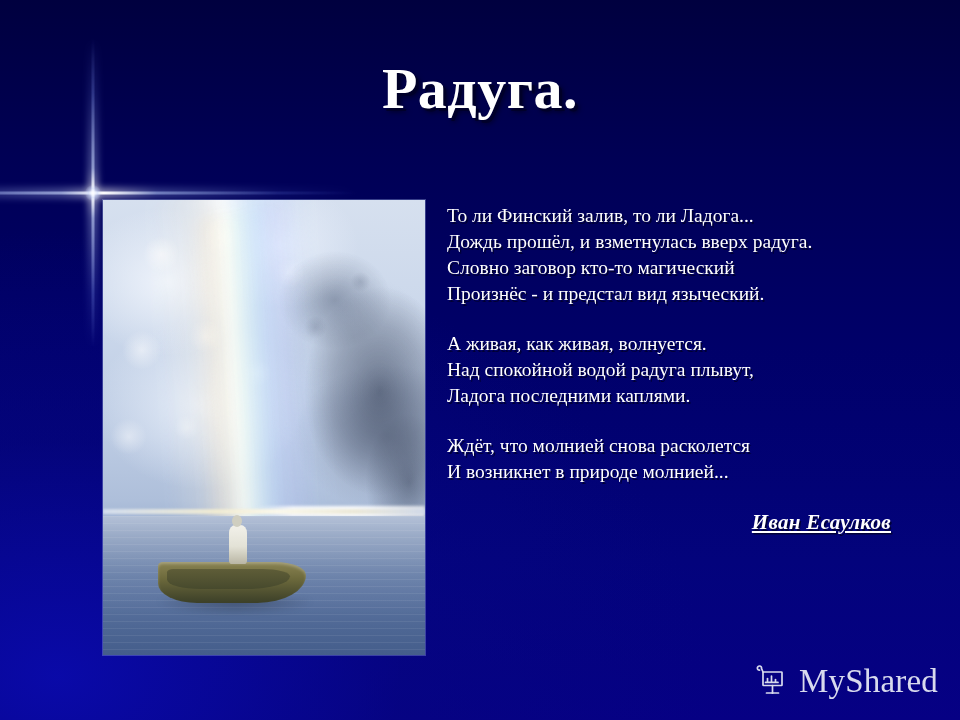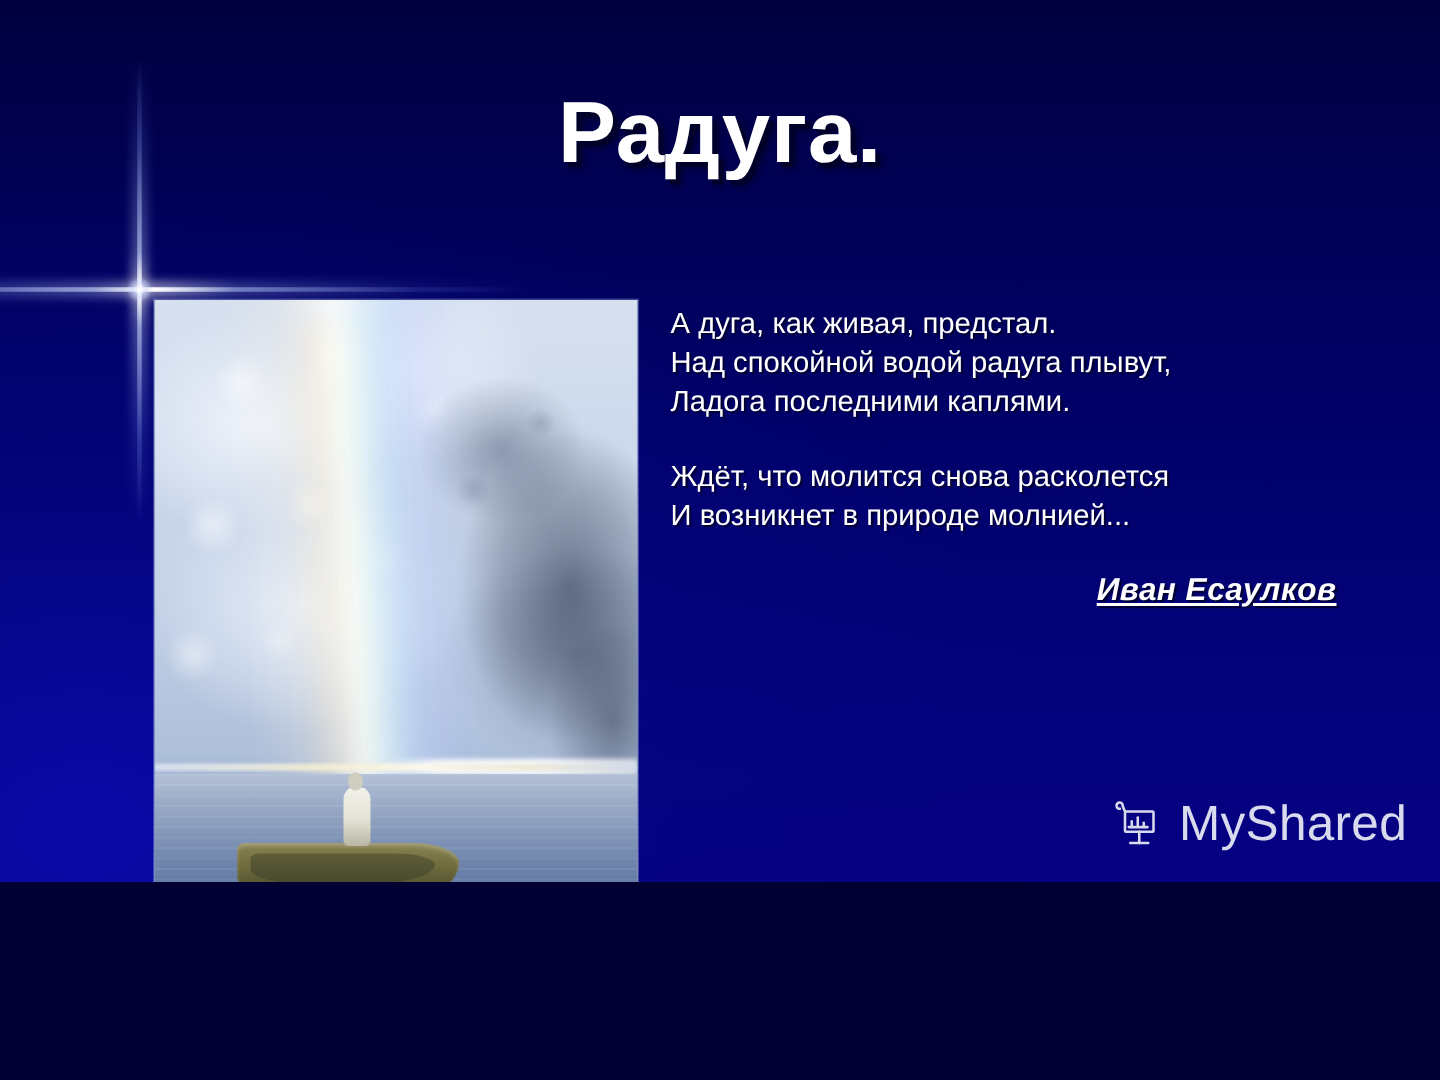--- a/index.html
+++ b/index.html
@@ -3,23 +3,23 @@
 <meta charset="utf-8">
 <style>
   html, body {
     margin: 0;
     padding: 0;
     background: #000033;
   }
   #slide {
     position: relative;
     width: 960px;
-    height: 588px;
+    height: 720px;
     overflow: hidden;
-    font-family: Liberation Sans, sans-serif;
+    font-family: Liberation Serif, serif;
     background:
       radial-gradient(ellipse 900px 620px at 6% 94%, rgba(10,10,170,0.95) 0%, rgba(6,6,130,0.55) 38%, rgba(0,0,80,0.0) 72%),
       linear-gradient(180deg, #00003f 0%, #000055 22%, #000069 48%, #03037c 78%, #060084 100%);
   }
 
   
   .burst { position: absolute; pointer-events: none; }
   .burst .beam-v {
     position: absolute;
     left: 50%;
@@ -294,21 +294,20 @@
     font-size: 21px;
     letter-spacing: 0.3px;
   }
 
   
   #logo {
     position: absolute;
     right: 22px;
     bottom: 20px;
     display: flex;
-    align-items: center;
     gap: 9px;
   }
   #logo .logo-text {
     color: #e8ebf6;
     font-size: 33px;
     letter-spacing: 0.2px;
     opacity: 0.93;
   }
   #logo svg { display: block; opacity: 0.93; }
 </style>
@@ -340,29 +339,35 @@
     <div class="pt-boat-shadow"></div>
     <div class="pt-man-legs"></div>
     <div class="pt-boat"></div>
     <div class="pt-boat-in"></div>
     <div class="pt-man-body"></div>
     <div class="pt-man-head"></div>
   </div>
 
   <div id="poem">
 
-
     <div class="stanza">
-      <div class="pline">А дуга, как живая, предстал.</div>
+      <div class="pline">То ли Финский залив, то ли Ладога...</div>
+      <div class="pline">Дождь прошёл, и взметнулась вверх радуга.</div>
+      <div class="pline">Словно заговор кто-то магический</div>
+      <div class="pline">Произнёс - и предстал вид языческий.</div>
+    </div>
+
+    <div class="stanza">
+      <div class="pline">А живая, как живая, волнуется.</div>
       <div class="pline">Над спокойной водой радуга плывут,</div>
       <div class="pline">Ладога последними каплями.</div>
     </div>
 
     <div class="stanza">
-      <div class="pline">Ждёт, что молится снова расколется</div>
+      <div class="pline">Ждёт, что молнией снова расколется</div>
       <div class="pline">И возникнет в природе молнией...</div>
     </div>
 
     <div id="author">Иван Есаулков</div>
   </div>
 
   <div id="logo">
     <span>
       <svg width="34" height="34" viewBox="0 0 34 34" fill="none" stroke="#e8ebf6" stroke-width="1.7" stroke-linecap="round" stroke-linejoin="round">
         <rect x="7" y="9" width="19" height="13.5" rx="0.6"></rect>

